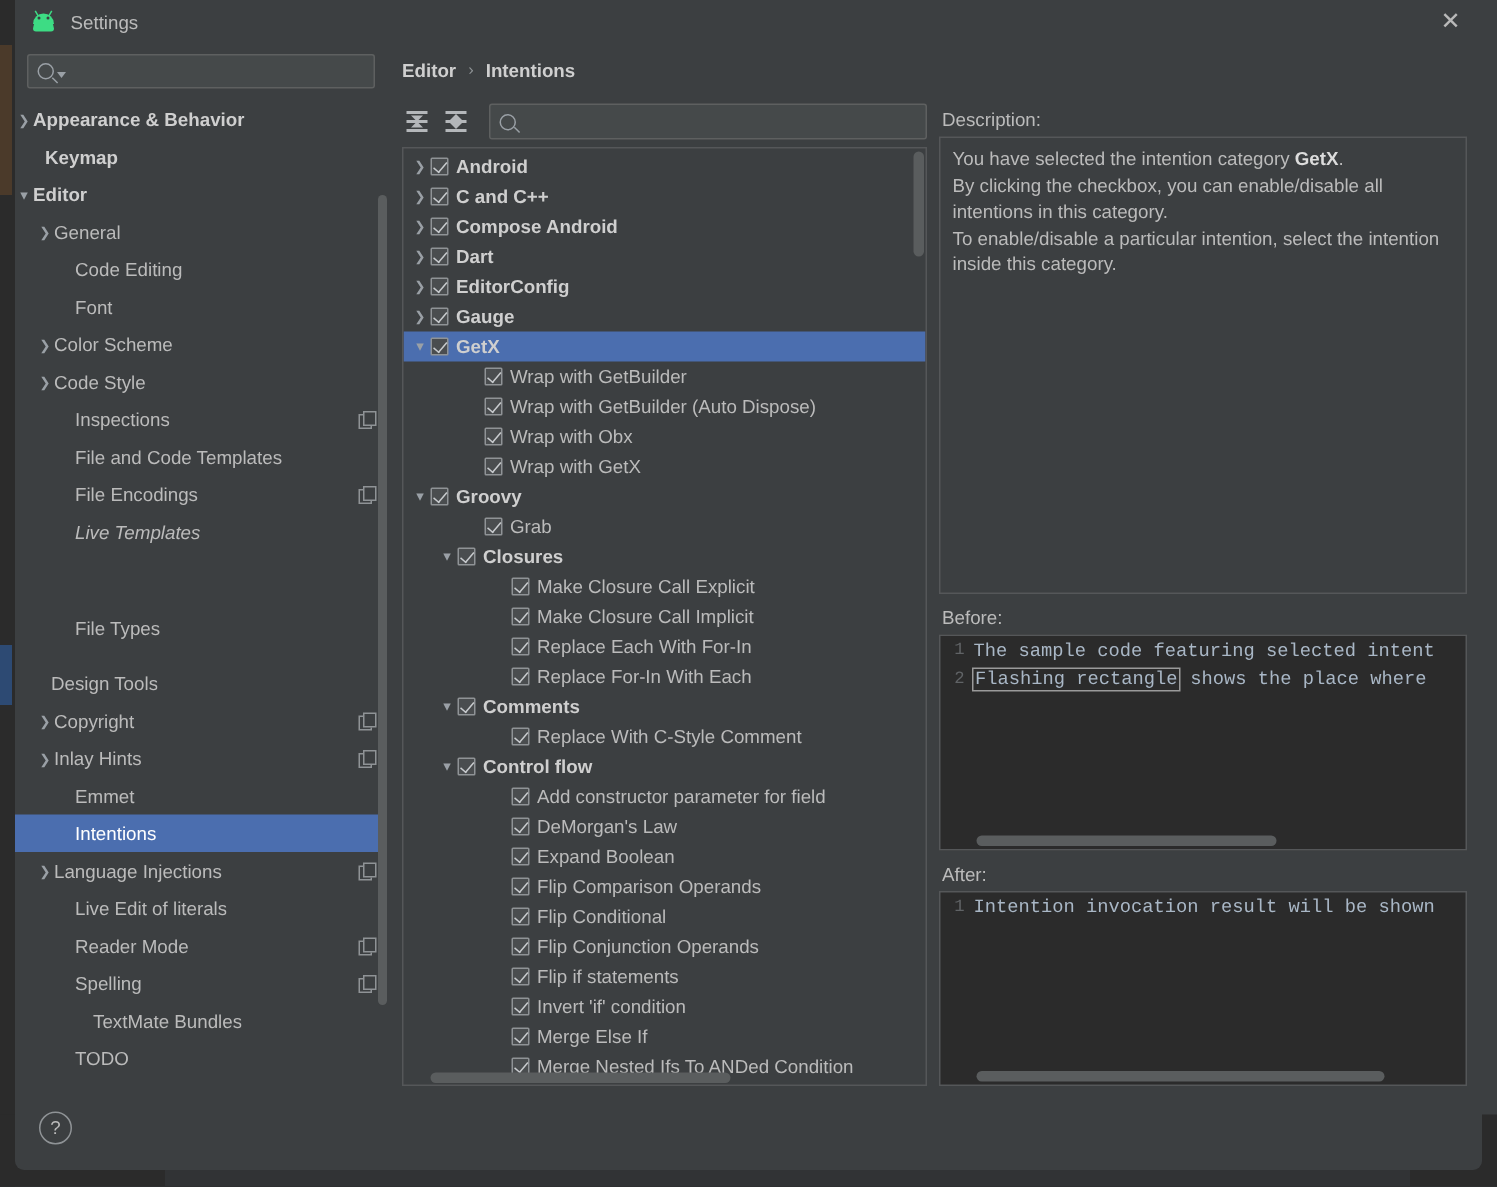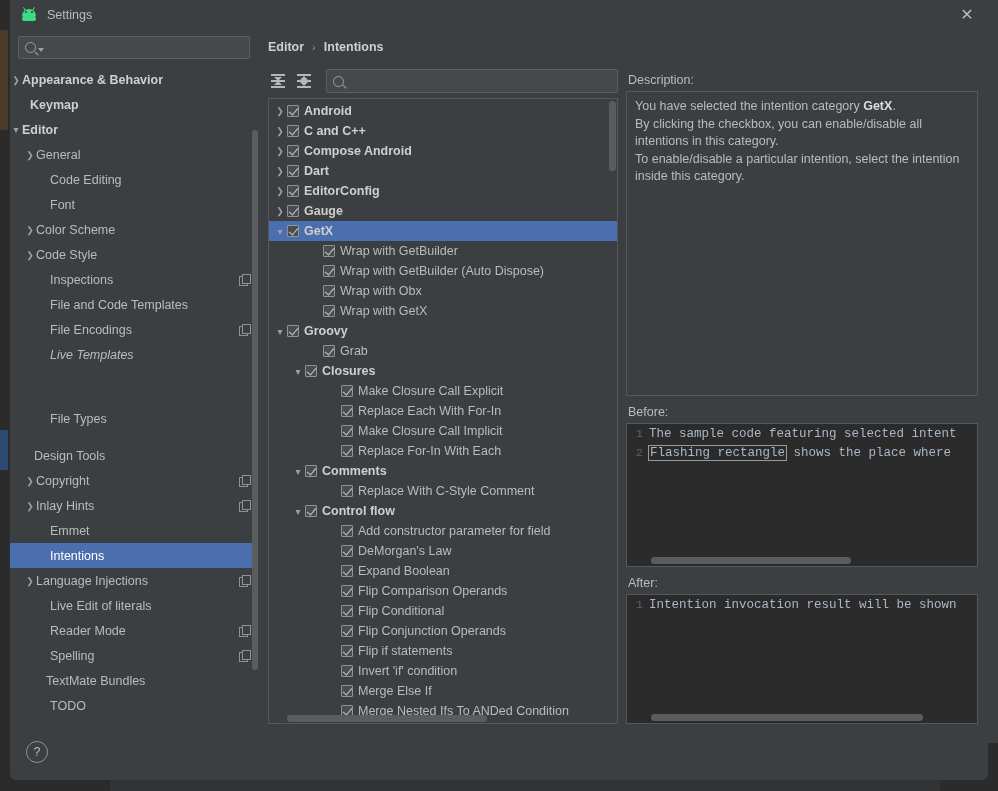--- a/index.html
+++ b/index.html
@@ -339,21 +339,21 @@
           <div class="sb-row" style="padding-left: 28px;">
             <span class="arrow"></span>
             <span class="lbl">Reader Mode</span>
             <span class="copy-ic"></span>
           </div>
           <div class="sb-row" style="padding-left: 28px;">
             <span class="arrow"></span>
             <span class="lbl">Spelling</span>
             <span class="copy-ic"></span>
           </div>
-          <div class="sb-row" style="padding-left: 24px;">
+          <div class="sb-row" style="padding-left: 40px;">
             <span class="arrow"></span>
             <span class="lbl">TextMate Bundles</span>
           </div>
           <div class="sb-row" style="padding-left: 28px;">
             <span class="arrow"></span>
             <span class="lbl">TODO</span>
           </div>
           <div class="sb-row bold" style="padding-left: 8px;">
             <span class="arrow"></span>
             <span class="lbl">Plugins</span>
@@ -476,26 +476,26 @@
                   <span class="t-lbl">Closures</span>
                 </div>
                 <div class="t-row" style="padding-left: 58px;">
                   <span class="t-arrow"></span>
                   <span class="t-cb on"></span>
                   <span class="t-lbl">Make Closure Call Explicit</span>
                 </div>
                 <div class="t-row" style="padding-left: 58px;">
                   <span class="t-arrow"></span>
                   <span class="t-cb on"></span>
+                  <span class="t-lbl">Make Closure Call Implicit</span>
+                </div>
+                <div class="t-row" style="padding-left: 58px;">
+                  <span class="t-arrow"></span>
+                  <span class="t-cb on"></span>
                   <span class="t-lbl">Replace Each With For-In</span>
-                </div>
-                <div class="t-row" style="padding-left: 58px;">
-                  <span class="t-arrow"></span>
-                  <span class="t-cb on"></span>
-                  <span class="t-lbl">Make Closure Call Implicit</span>
                 </div>
                 <div class="t-row" style="padding-left: 58px;">
                   <span class="t-arrow"></span>
                   <span class="t-cb on"></span>
                   <span class="t-lbl">Replace For-In With Each</span>
                 </div>
                 <div class="t-row grp" style="padding-left: 22px;">
                   <span class="t-arrow" style="font-size: 10px;">▾</span>
                   <span class="t-cb on"></span>
                   <span class="t-lbl">Comments</span>

